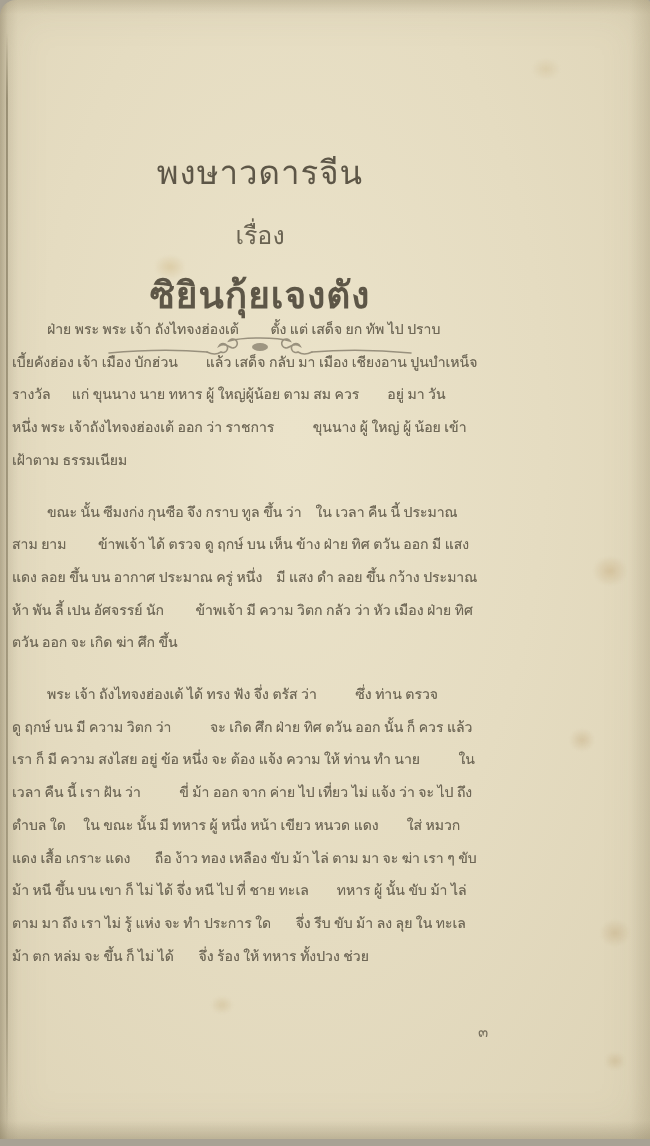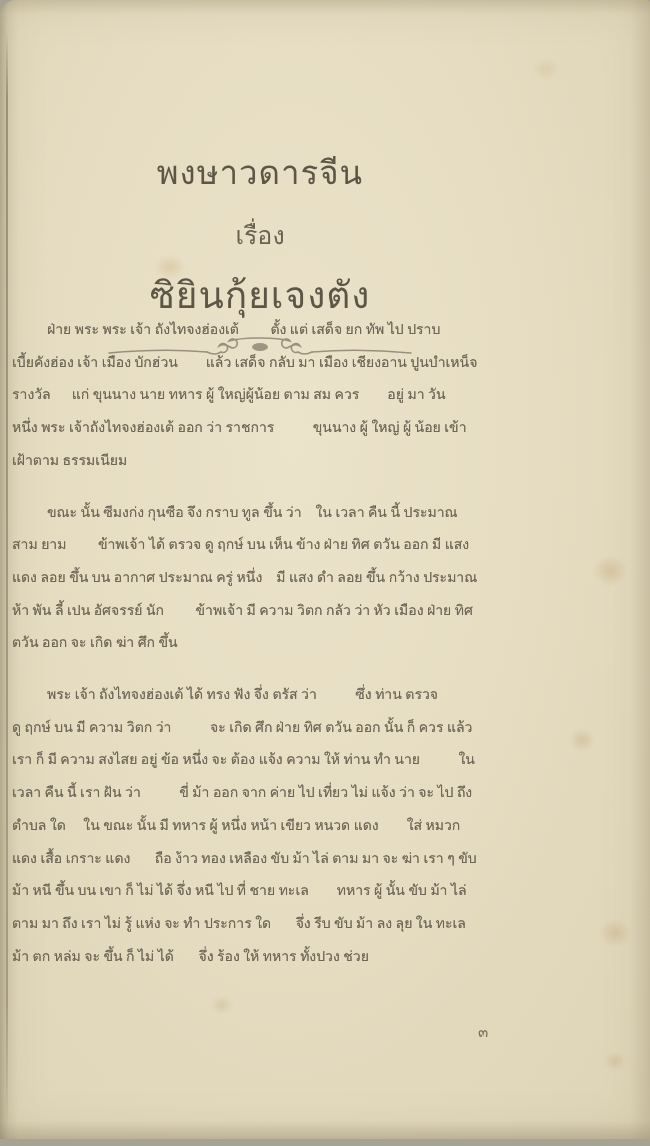--- a/index.html
+++ b/index.html
@@ -31,21 +31,21 @@
   .stain.s5{left:206px;top:992px;width:32px;height:26px;background:radial-gradient(closest-side,rgba(192,166,114,.30),rgba(192,166,114,0) 72%);}
   .stain.s6{left:526px;top:54px;width:40px;height:30px;background:radial-gradient(closest-side,rgba(196,172,120,.26),rgba(196,172,120,0) 72%);}
   .stain.s7{left:600px;top:1048px;width:30px;height:26px;background:radial-gradient(closest-side,rgba(186,158,108,.30),rgba(186,158,108,0) 72%);}
 
   .title-block{
     position:absolute;top:146px;left:0;width:520px;text-align:center;
     color:#5d5647;
   }
   .series-title{font-size:33px;font-weight:normal;margin:0;letter-spacing:1px;}
   .story-label{font-size:25px;margin-top:16px;color:#6a6352;}
-  .book-title{font-size:37px;font-weight:normal;margin:10px 0 0 0;letter-spacing:1px;}
+  .book-title{font-size:37px;font-weight:bold;margin:10px 0 0 0;letter-spacing:1px;}
   .divider{margin-top:12px;}
 
   .text-block{
     position:absolute;left:12px;top:314px;width:606px;
     color:#6e6756;font-size:14px;
   }
   .para{
     white-space:pre;line-height:32.7px;margin:0 0 19px 0;
     text-shadow:0 0 .5px rgba(110,103,86,.6);
   }

